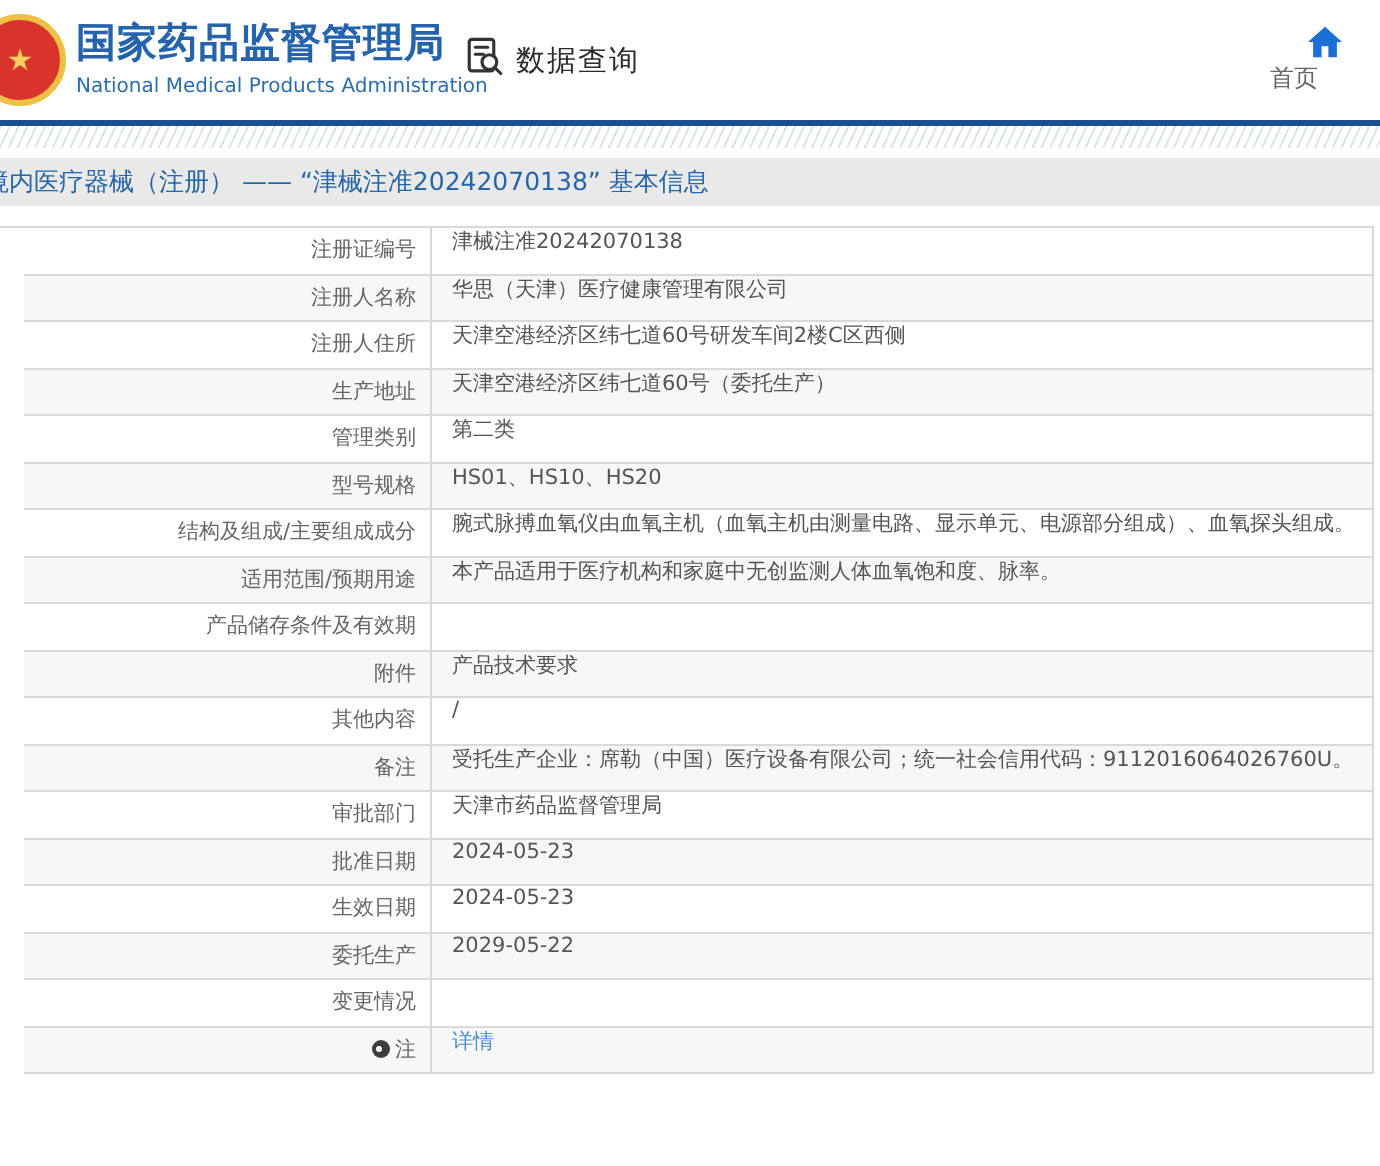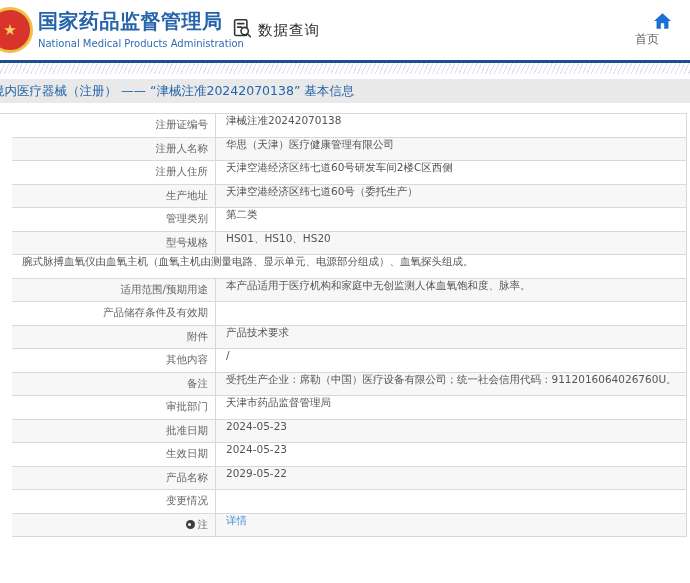--- a/index.html
+++ b/index.html
@@ -128,20 +128,23 @@
     </div>
     <div class="row">
       <div class="cell-label">
         <span>型号规格</span>
       </div>
       <div class="cell-value">
         <span>HS01、HS10、HS20</span>
       </div>
     </div>
     <div class="row">
+      <div class="cell-label">
+        <span>结构及组成/主要组成成分</span>
+      </div>
       <div class="cell-value">
         <span>腕式脉搏血氧仪由血氧主机（血氧主机由测量电路、显示单元、电源部分组成）、血氧探头组成。</span>
       </div>
     </div>
     <div class="row">
       <div class="cell-label">
         <span>适用范围/预期用途</span>
       </div>
       <div class="cell-value">
         <span>本产品适用于医疗机构和家庭中无创监测人体血氧饱和度、脉率。</span>
@@ -198,21 +201,21 @@
     <div class="row">
       <div class="cell-label">
         <span>生效日期</span>
       </div>
       <div class="cell-value">
         <span>2024-05-23</span>
       </div>
     </div>
     <div class="row">
       <div class="cell-label">
-        <span>产品名称</span>
+        <span>委托生产</span>
       </div>
       <div class="cell-value">
         <span>2029-05-22</span>
       </div>
     </div>
     <div class="row">
       <div class="cell-label">
         <span>变更情况</span>
       </div>
       <div class="cell-value">

